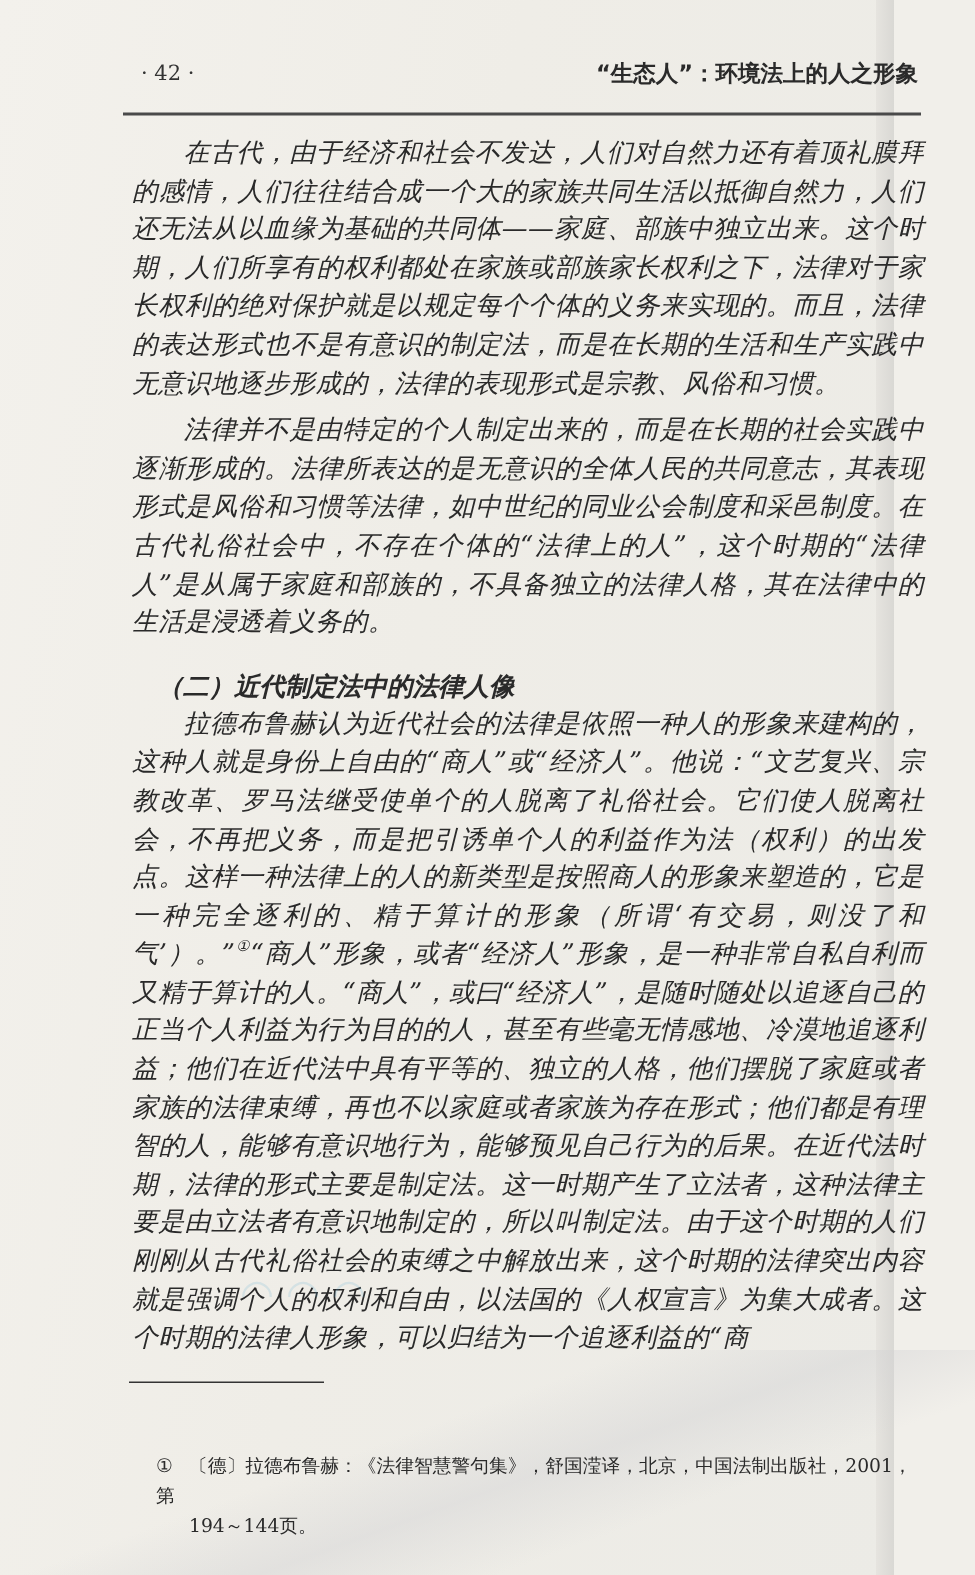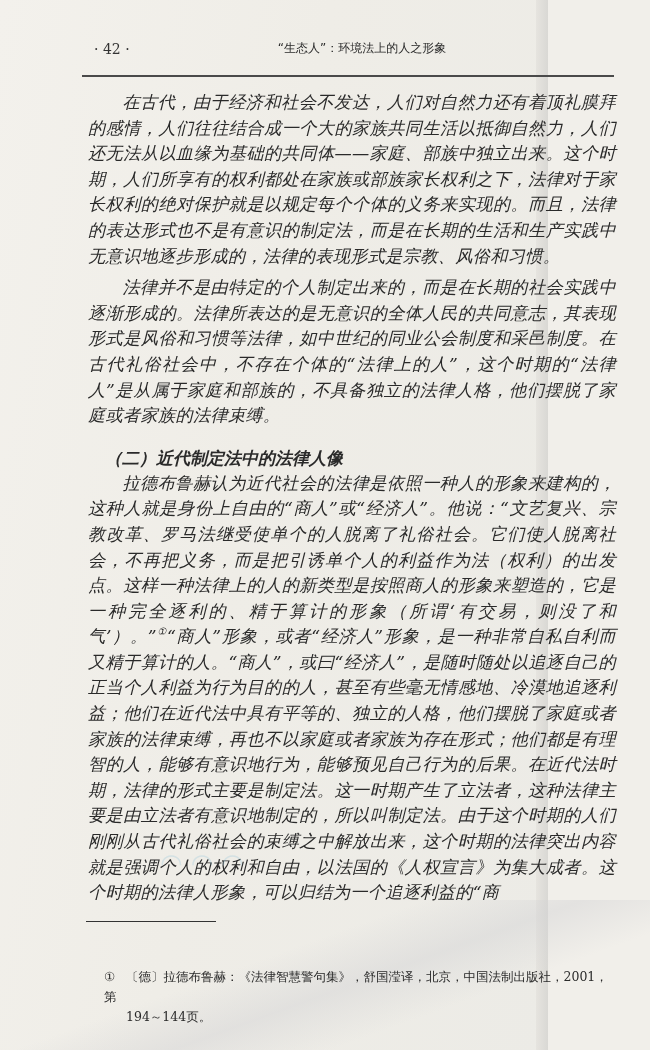--- a/index.html
+++ b/index.html
@@ -6,40 +6,41 @@
   body {
     width: 650px; height: 1050px; overflow: hidden;
     background: #f1efea;
     position: relative;
     font-family: "DejaVu Serif", "Liberation Serif", serif;
     color: #2a2a2a;
   }
   .page {
     position: absolute; left: 0; top: 0; width: 548px; height: 1050px;
     background: linear-gradient(100deg, #f3f1ec 0%, #efede7 45%, #ecebe6 100%);
+    padding-left: 48px;
   }
   .right-edge {
     position: absolute; right: 0; top: 0; width: 12px; height: 1050px;
     background: linear-gradient(90deg, #e6e4df, #d9d8d4);
   }
   .fold {
     position: absolute; left: 0; top: 900px; width: 650px; height: 150px;
     background: linear-gradient(160deg, rgba(255,255,255,0) 40%, rgba(210,210,212,0.45) 55%, rgba(255,255,255,0) 70%);
   }
   .header {
     position: absolute; left: 82px; top: 38px; width: 530px; height: 26px;
     font-family: "DejaVu Sans", "Liberation Sans", sans-serif;
   }
   .page-num {
     position: absolute; left: 12px; top: 3px; font-size: 14px; color: #333;
     font-family: "DejaVu Serif", serif;
   }
   .running-title {
-    position: absolute; left: 0; right: 0; top: 2px; text-align: center;
-    font-size: 12px; font-weight: normal; color: #2a2a2a;
+    position: absolute; left: 0; right: 0; top: 2px; text-align: right;
+    font-size: 15px; font-weight: bold; color: #2a2a2a;
     padding-left: 30px;
   }
   .header-rule {
     position: absolute; left: 82px; top: 75px; width: 532px; height: 2px; background: #4a4a4a;
   }
   .body {
     position: absolute; left: 88px; top: 90px; width: 528px; font-style: italic;
   }
   .para {
     margin: 0; font-size: 17.2px; line-height: 25.6px; text-align: justify;
@@ -75,21 +76,21 @@
   <div class="fold"></div>
 
   <div class="header">
     <span class="page-num">· 42 ·</span>
     <div class="running-title">“生态人”：环境法上的人之形象</div>
   </div>
   <div class="header-rule"></div>
 
   <div class="body">
     <p class="para">在古代，由于经济和社会不发达，人们对自然力还有着顶礼膜拜的感情，人们往往结合成一个大的家族共同生活以抵御自然力，人们还无法从以血缘为基础的共同体——家庭、部族中独立出来。这个时期，人们所享有的权利都处在家族或部族家长权利之下，法律对于家长权利的绝对保护就是以规定每个个体的义务来实现的。而且，法律的表达形式也不是有意识的制定法，而是在长期的生活和生产实践中无意识地逐步形成的，法律的表现形式是宗教、风俗和习惯。</p>
-    <p class="para">法律并不是由特定的个人制定出来的，而是在长期的社会实践中逐渐形成的。法律所表达的是无意识的全体人民的共同意志，其表现形式是风俗和习惯等法律，如中世纪的同业公会制度和采邑制度。在古代礼俗社会中，不存在个体的“法律上的人”，这个时期的“法律人”是从属于家庭和部族的，不具备独立的法律人格，他们摆脱了家庭或者家族的法律束缚。</p>
+    <p class="para">法律并不是由特定的个人制定出来的，而是在长期的社会实践中逐渐形成的。法律所表达的是无意识的全体人民的共同意志，其表现形式是风俗和习惯等法律，如中世纪的同业公会制度和采邑制度。在古代礼俗社会中，不存在个体的“法律上的人”，这个时期的“法律人”是从属于家庭和部族的，不具备独立的法律人格，其在法律中的生活是浸透着义务的。</p>
     <div class="section-heading">（二）近代制定法中的法律人像</div>
     <p class="para" style="margin-top:0"><span>拉德布鲁赫认为近代社会的法律是依照一种人的形象来建构的，这种人就是身份上自由的“商人”或“经济人”。他说：“文艺复兴、宗教改革、罗马法继受使单个的人脱离了礼俗社会。它们使人脱离社会，不再把义务，而是把引诱单个人的利益作为法（权利）的出发点。这样一种法律上的人的新类型是按照商人的形象来塑造的，它是一种完全逐利的、精于算计的形象（所谓‘有交易，则没了和气’）。”</span><span class="sup">①</span><span>“商人”形象，或者“经济人”形象，是一种非常自私自利而又精于算计的人。“商人”，或曰“经济人”，是随时随处以追逐自己的正当个人利益为行为目的的人，甚至有些毫无情感地、冷漠地追逐利益；他们在近代法中具有平等的、独立的人格，他们摆脱了家庭或者家族的法律束缚，再也不以家庭或者家族为存在形式；他们都是有理智的人，能够有意识地行为，能够预见自己行为的后果。在近代法时期，法律的形式主要是制定法。这一时期产生了立法者，这种法律主要是由立法者有意识地制定的，所以叫制定法。由于这个时期的人们刚刚从古代礼俗社会的束缚之中解放出来，这个时期的法律突出内容就是强调个人的权利和自由，以法国的《人权宣言》为集大成者。这个时期的法律人形象，可以归结为一个追逐利益的“商</span></p>
   </div>
 
   <div class="watermark">◠◠◠</div>
 
   <div class="footnote-rule"></div>
   <div class="footnote">
     <div><span class="fn-mark">①</span><span>〔德〕拉德布鲁赫：《法律智慧警句集》，舒国滢译，北京，中国法制出版社，2001，第</span></div>
     <div class="fn-cont">194～144页。</div>

